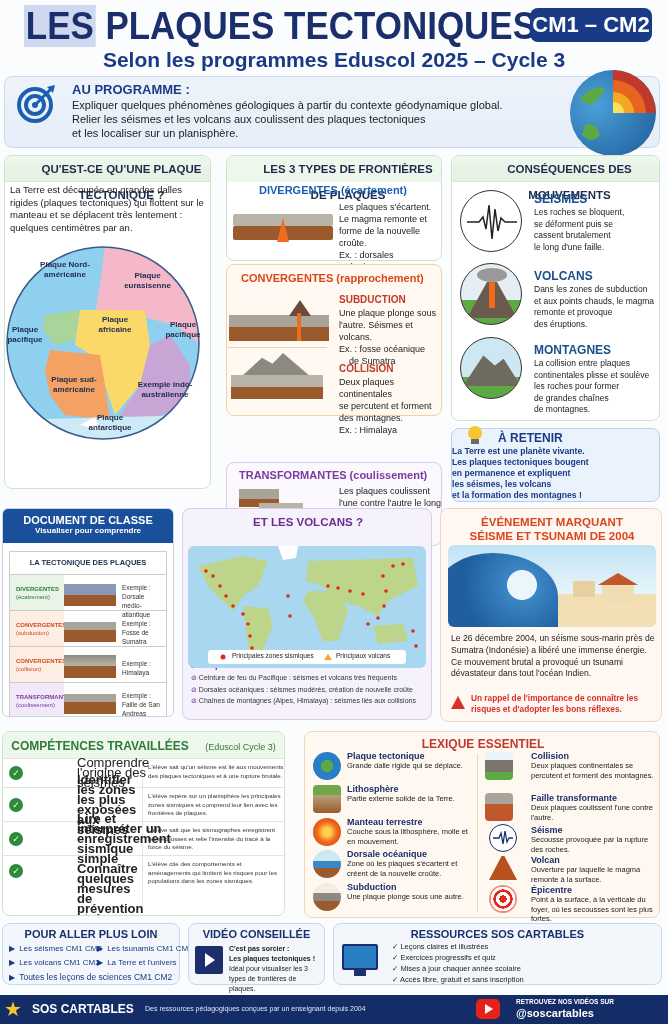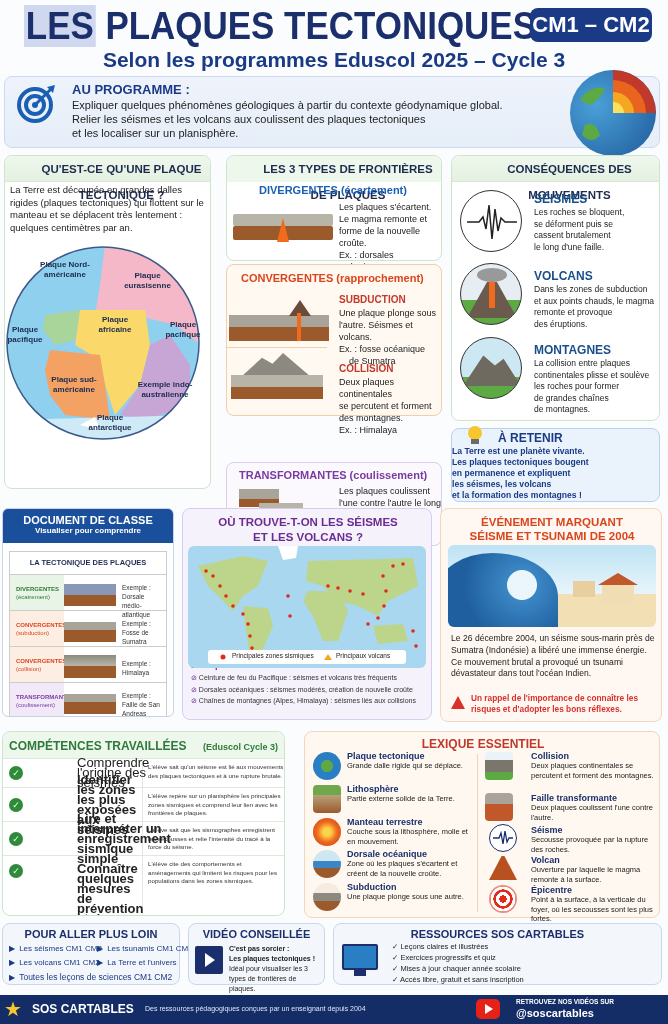--- a/index.html
+++ b/index.html
@@ -314,21 +314,20 @@
           <div>Exemple :</div>
           <div>Faille de San</div>
           <div>Andreas</div>
         </div>
     </div>
   </div>
 </div>
 
 <div class="abs mapc">
   <div class="abs" style="left:0;top:6px;width:250px;text-align:center;font-weight:700;font-size:11.5px;line-height:15px;color:#6a2c91">
-    <div>OÙ TROUVE-T-ON LES SÉISMES</div>
     <div>ET LES VOLCANS ?</div>
   </div>
   <div class="abs" style="left:8px;top:151px;font-weight:700;font-size:9px;color:#6a2c91">Exemples :</div>
   <div class="abs" style="left:8px;top:163px;font-size:7px;line-height:11.5px;color:#333">
     <div><span style="color:#6a2c91">⊘</span> <span>Ceinture de feu du Pacifique : séismes et volcans très fréquents</span></div>
     <div><span style="color:#6a2c91">⊘</span> <span>Dorsales océaniques : séismes modérés, création de nouvelle croûte</span></div>
     <div><span style="color:#6a2c91">⊘</span> <span>Chaînes de montagnes (Alpes, Himalaya) : séismes liés aux collisions</span></div>
   </div>
 </div>
 <div class="abs world">
@@ -385,21 +384,21 @@
 <div class="abs tsu-img">
   <div class="abs" style="left:-10px;top:8px;width:120px;height:80px;border-radius:50% 60% 0 0;background:radial-gradient(circle at 70% 40%,#eaf6fb 15%,#3b86c4 16%,#1f5fa0 60%)"></div>
   <div class="abs" style="left:150px;top:28px;width:40px;height:20px;background:#c0582c;clip-path:polygon(50% 0,100% 60%,0 60%)"></div>
   <div class="abs" style="left:154px;top:40px;width:32px;height:18px;background:#f1ddb4"></div>
   <div class="abs" style="left:125px;top:36px;width:22px;height:16px;background:#e8cfa0"></div>
 </div>
 
 <div class="abs comp">
   <div style="height:26px;text-align:center;line-height:26px;background:#eef7ec;color:#2e7a3a">
     <span style="font-weight:700;font-size:12px">COMPÉTENCES TRAVAILLÉES</span>
-    <span style="font-weight:700;font-size:9px;margin-left:12px">(Eduscol Cycle 3)</span>
+    <span style="font-weight:400;font-size:9px;margin-left:12px">(Eduscol Cycle 3)</span>
   </div>
   <div class="comp-row" style="height:29px">
     <div class="comp-l">
         <span class="check">✓</span>
         <span class="comp-lt" style="font-weight:400">Comprendre l'origine des séismes</span>
       </div>
     <div class="comp-r">L'élève sait qu'un séisme est lié aux mouvements des plaques tectoniques et à une rupture brutale.</div>
   </div>
   <div class="comp-row">
     <div class="comp-l">

